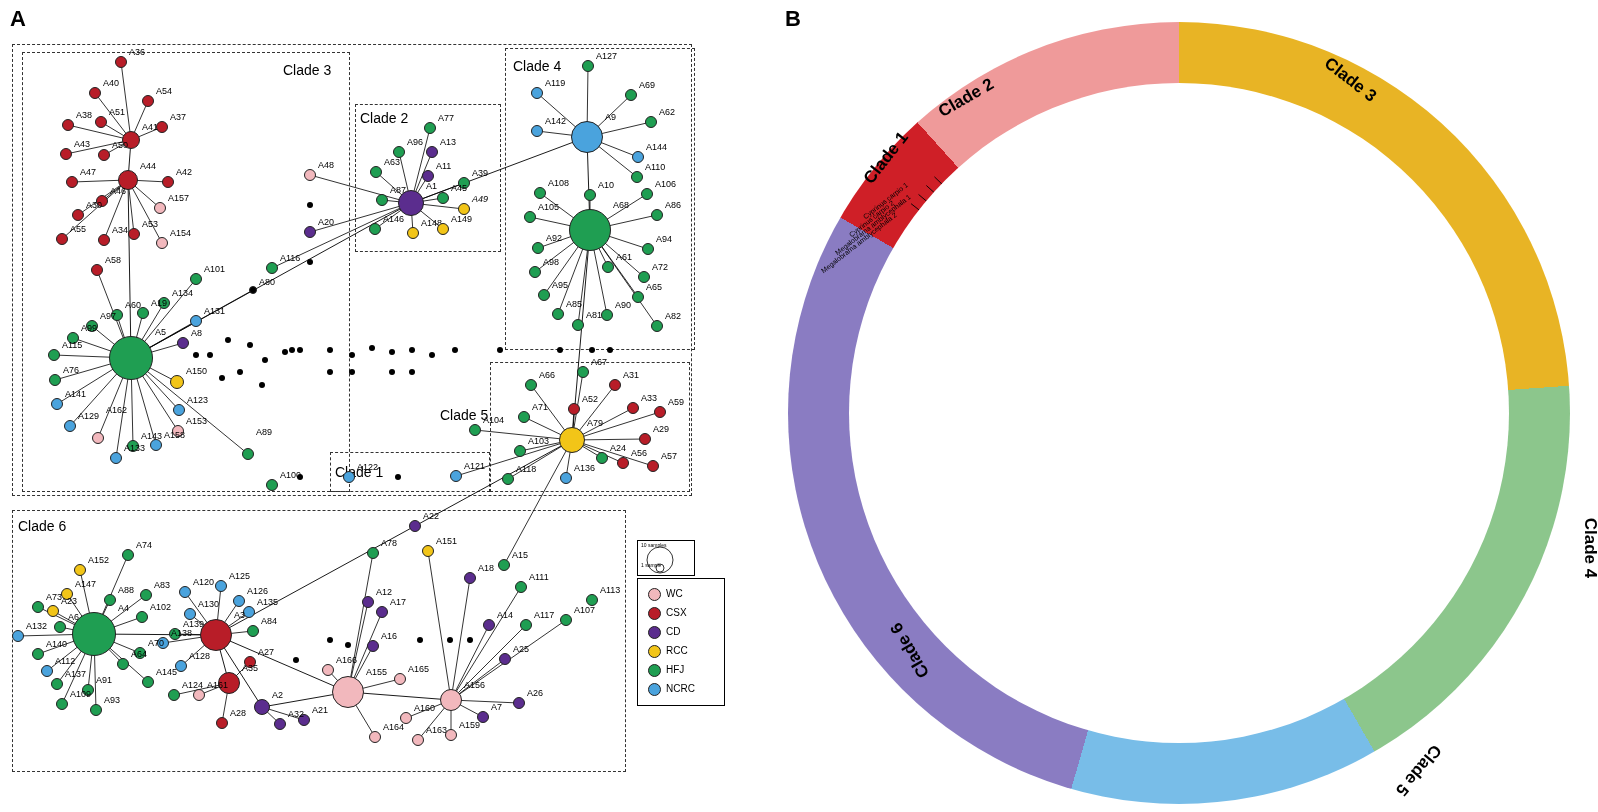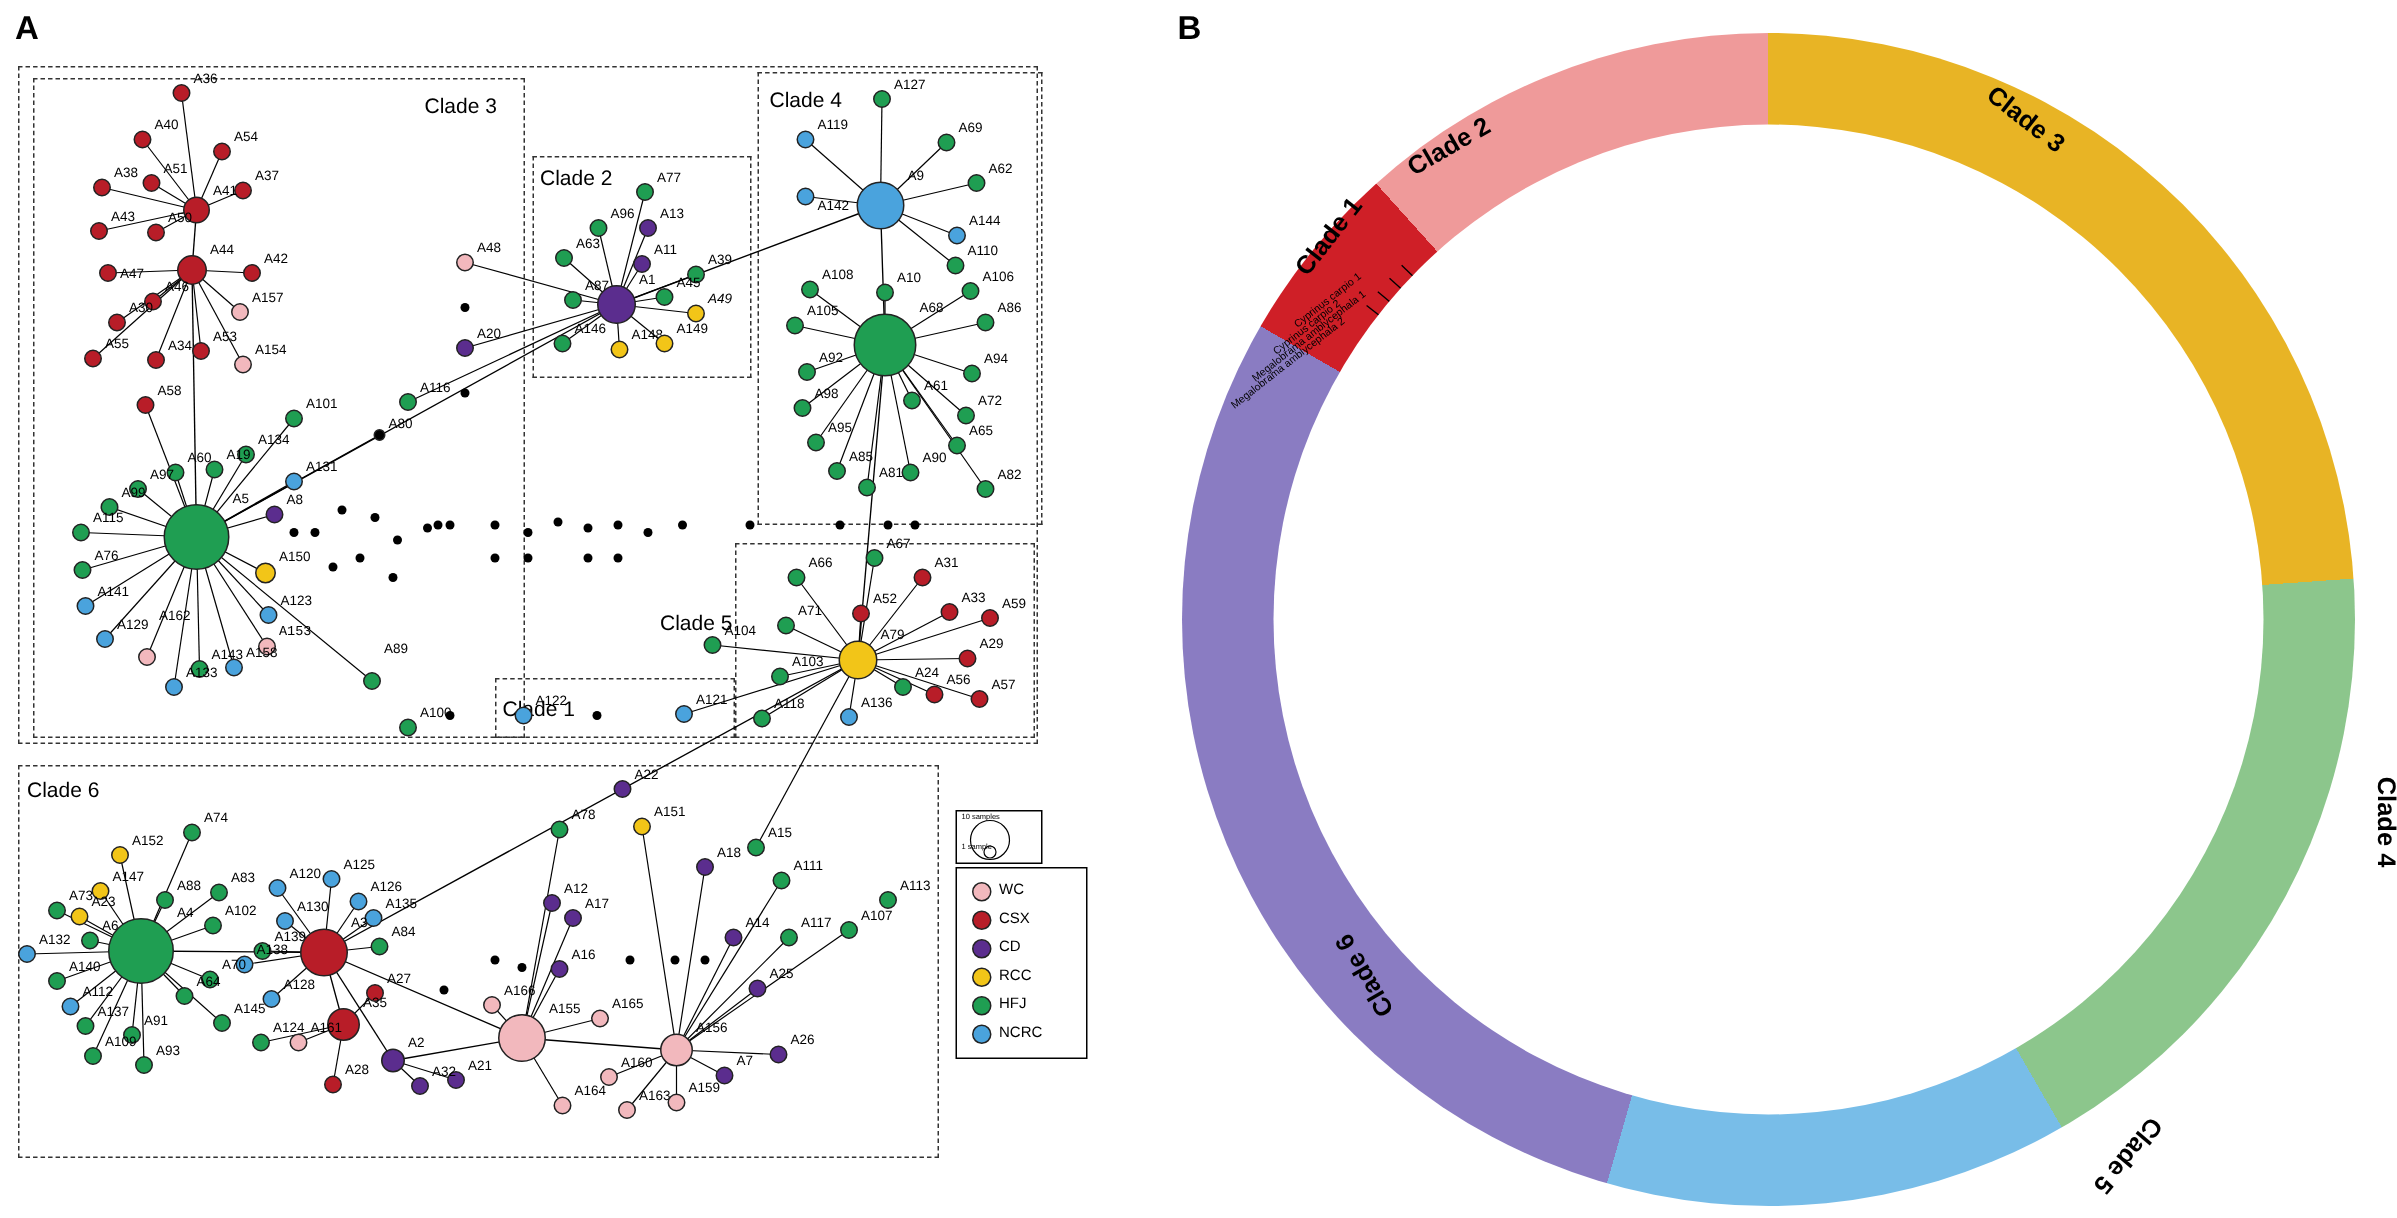--- a/index.html
+++ b/index.html
@@ -263,21 +263,21 @@
       <div class="nlabel" style="left: 109px; top: 107px;">A51</div>
       <div class="node" style="left: 156px; top: 121px; width: 12px; height: 12px; background: rgb(184, 29, 40); border: 1px solid rgb(34, 34, 34);"></div>
       <div class="nlabel" style="left: 170px; top: 112px;">A37</div>
       <div class="node" style="left: 122px; top: 131px; width: 18px; height: 18px; background: rgb(184, 29, 40); border: 1px solid rgb(34, 34, 34);"></div>
       <div class="nlabel" style="left: 142px; top: 122px;">A41</div>
       <div class="node" style="left: 60px; top: 148px; width: 12px; height: 12px; background: rgb(184, 29, 40); border: 1px solid rgb(34, 34, 34);"></div>
       <div class="nlabel" style="left: 74px; top: 139px;">A43</div>
       <div class="node" style="left: 98px; top: 149px; width: 12px; height: 12px; background: rgb(184, 29, 40); border: 1px solid rgb(34, 34, 34);"></div>
       <div class="nlabel" style="left: 112px; top: 140px;">A50</div>
       <div class="node" style="left: 66px; top: 176px; width: 12px; height: 12px; background: rgb(184, 29, 40); border: 1px solid rgb(34, 34, 34);"></div>
-      <div class="nlabel" style="left: 80px; top: 167px; margin-top: 10px;">A47</div>
+      <div class="nlabel" style="left: 80px; top: 167px;">A47</div>
       <div class="node" style="left: 118px; top: 170px; width: 20px; height: 20px; background: rgb(184, 29, 40); border: 1px solid rgb(34, 34, 34);"></div>
       <div class="nlabel" style="left: 140px; top: 161px;">A44</div>
       <div class="node" style="left: 162px; top: 176px; width: 12px; height: 12px; background: rgb(184, 29, 40); border: 1px solid rgb(34, 34, 34);"></div>
       <div class="nlabel" style="left: 176px; top: 167px;">A42</div>
       <div class="node" style="left: 96px; top: 195px; width: 12px; height: 12px; background: rgb(184, 29, 40); border: 1px solid rgb(34, 34, 34);"></div>
       <div class="nlabel" style="left: 110px; top: 186px;">A46</div>
       <div class="node" style="left: 154px; top: 202px; width: 12px; height: 12px; background: rgb(242, 184, 189); border: 1px solid rgb(34, 34, 34);"></div>
       <div class="nlabel" style="left: 168px; top: 193px;">A157</div>
       <div class="node" style="left: 72px; top: 209px; width: 12px; height: 12px; background: rgb(184, 29, 40); border: 1px solid rgb(34, 34, 34);"></div>
       <div class="nlabel" style="left: 86px; top: 200px;">A30</div>
@@ -325,21 +325,21 @@
       <div class="nlabel" style="left: 186px; top: 366px;">A150</div>
       <div class="node" style="left: 51px; top: 398px; width: 12px; height: 12px; background: rgb(74, 163, 221); border: 1px solid rgb(34, 34, 34);"></div>
       <div class="nlabel" style="left: 65px; top: 389px;">A141</div>
       <div class="node" style="left: 173px; top: 404px; width: 12px; height: 12px; background: rgb(74, 163, 221); border: 1px solid rgb(34, 34, 34);"></div>
       <div class="nlabel" style="left: 187px; top: 395px;">A123</div>
       <div class="node" style="left: 64px; top: 420px; width: 12px; height: 12px; background: rgb(74, 163, 221); border: 1px solid rgb(34, 34, 34);"></div>
       <div class="nlabel" style="left: 78px; top: 411px;">A129</div>
       <div class="node" style="left: 92px; top: 432px; width: 12px; height: 12px; background: rgb(242, 184, 189); border: 1px solid rgb(34, 34, 34);"></div>
       <div class="nlabel" style="left: 106px; top: 405px;">A162</div>
       <div class="node" style="left: 172px; top: 425px; width: 12px; height: 12px; background: rgb(242, 184, 189); border: 1px solid rgb(34, 34, 34);"></div>
-      <div class="nlabel" style="left: 186px; top: 416px; font-family: Liberation Mono, monospace;">A153</div>
+      <div class="nlabel" style="left: 186px; top: 416px;">A153</div>
       <div class="node" style="left: 127px; top: 440px; width: 12px; height: 12px; background: rgb(31, 158, 82); border: 1px solid rgb(34, 34, 34);"></div>
       <div class="nlabel" style="left: 141px; top: 431px;">A143</div>
       <div class="node" style="left: 150px; top: 439px; width: 12px; height: 12px; background: rgb(74, 163, 221); border: 1px solid rgb(34, 34, 34);"></div>
       <div class="nlabel" style="left: 164px; top: 430px;">A158</div>
       <div class="node" style="left: 110px; top: 452px; width: 12px; height: 12px; background: rgb(74, 163, 221); border: 1px solid rgb(34, 34, 34);"></div>
       <div class="nlabel" style="left: 124px; top: 443px;">A133</div>
       <div class="node" style="left: 242px; top: 448px; width: 12px; height: 12px; background: rgb(31, 158, 82); border: 1px solid rgb(34, 34, 34);"></div>
       <div class="nlabel" style="left: 256px; top: 427px;">A89</div>
       <div class="node" style="left: 266px; top: 479px; width: 12px; height: 12px; background: rgb(31, 158, 82); border: 1px solid rgb(34, 34, 34);"></div>
       <div class="nlabel" style="left: 280px; top: 470px;">A100</div>
@@ -371,21 +371,21 @@
       <div class="nlabel" style="left: 451px; top: 214px;">A149</div>
       <div class="node" style="left: 582px; top: 60px; width: 12px; height: 12px; background: rgb(31, 158, 82); border: 1px solid rgb(34, 34, 34);"></div>
       <div class="nlabel" style="left: 596px; top: 51px;">A127</div>
       <div class="node" style="left: 531px; top: 87px; width: 12px; height: 12px; background: rgb(74, 163, 221); border: 1px solid rgb(34, 34, 34);"></div>
       <div class="nlabel" style="left: 545px; top: 78px;">A119</div>
       <div class="node" style="left: 625px; top: 89px; width: 12px; height: 12px; background: rgb(31, 158, 82); border: 1px solid rgb(34, 34, 34);"></div>
       <div class="nlabel" style="left: 639px; top: 80px;">A69</div>
       <div class="node" style="left: 645px; top: 116px; width: 12px; height: 12px; background: rgb(31, 158, 82); border: 1px solid rgb(34, 34, 34);"></div>
       <div class="nlabel" style="left: 659px; top: 107px;">A62</div>
       <div class="node" style="left: 531px; top: 125px; width: 12px; height: 12px; background: rgb(74, 163, 221); border: 1px solid rgb(34, 34, 34);"></div>
-      <div class="nlabel" style="left: 545px; top: 132px;">A142</div>
+      <div class="nlabel" style="left: 545px; top: 116px;">A142</div>
       <div class="node" style="left: 571px; top: 121px; width: 32px; height: 32px; background: rgb(74, 163, 221); border: 1px solid rgb(34, 34, 34);"></div>
       <div class="nlabel" style="left: 605px; top: 112px;">A9</div>
       <div class="node" style="left: 632px; top: 151px; width: 12px; height: 12px; background: rgb(74, 163, 221); border: 1px solid rgb(34, 34, 34);"></div>
       <div class="nlabel" style="left: 646px; top: 142px;">A144</div>
       <div class="node" style="left: 631px; top: 171px; width: 12px; height: 12px; background: rgb(31, 158, 82); border: 1px solid rgb(34, 34, 34);"></div>
       <div class="nlabel" style="left: 645px; top: 162px; text-align: right;">A110</div>
       <div class="node" style="left: 534px; top: 187px; width: 12px; height: 12px; background: rgb(31, 158, 82); border: 1px solid rgb(34, 34, 34);"></div>
       <div class="nlabel" style="left: 548px; top: 178px;">A108</div>
       <div class="node" style="left: 584px; top: 189px; width: 12px; height: 12px; background: rgb(31, 158, 82); border: 1px solid rgb(34, 34, 34);"></div>
       <div class="nlabel" style="left: 598px; top: 180px;">A10</div>

